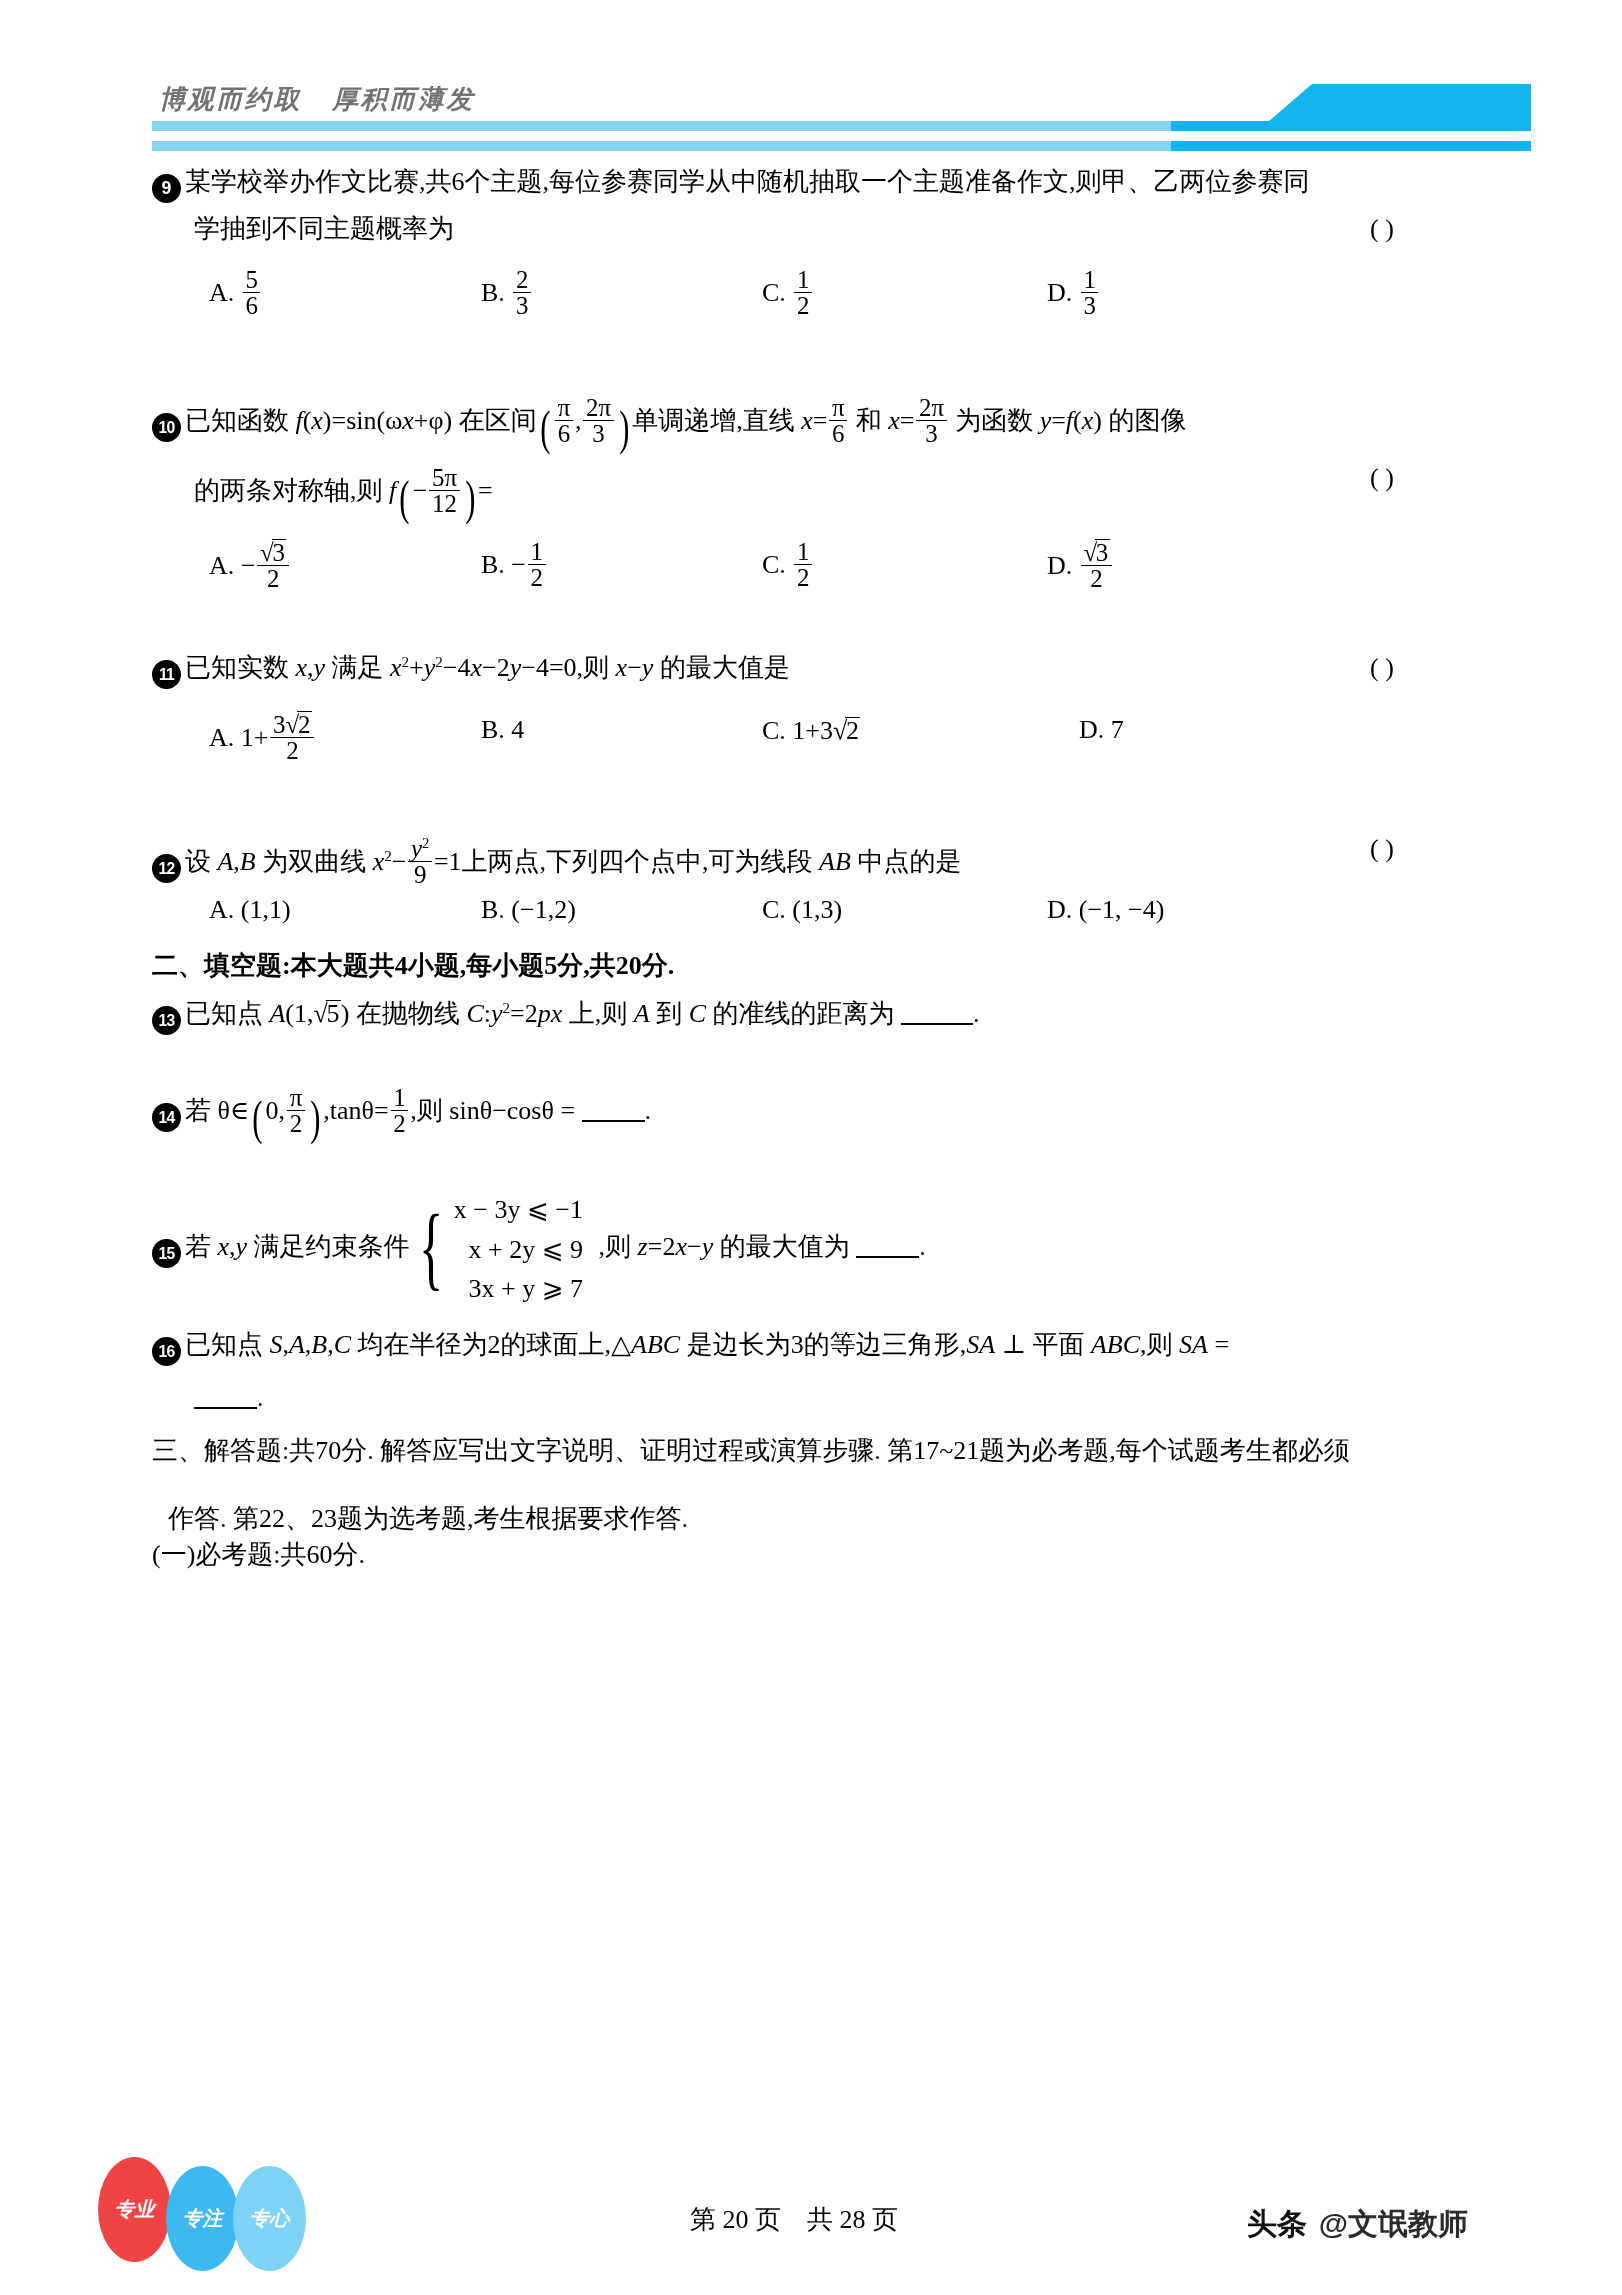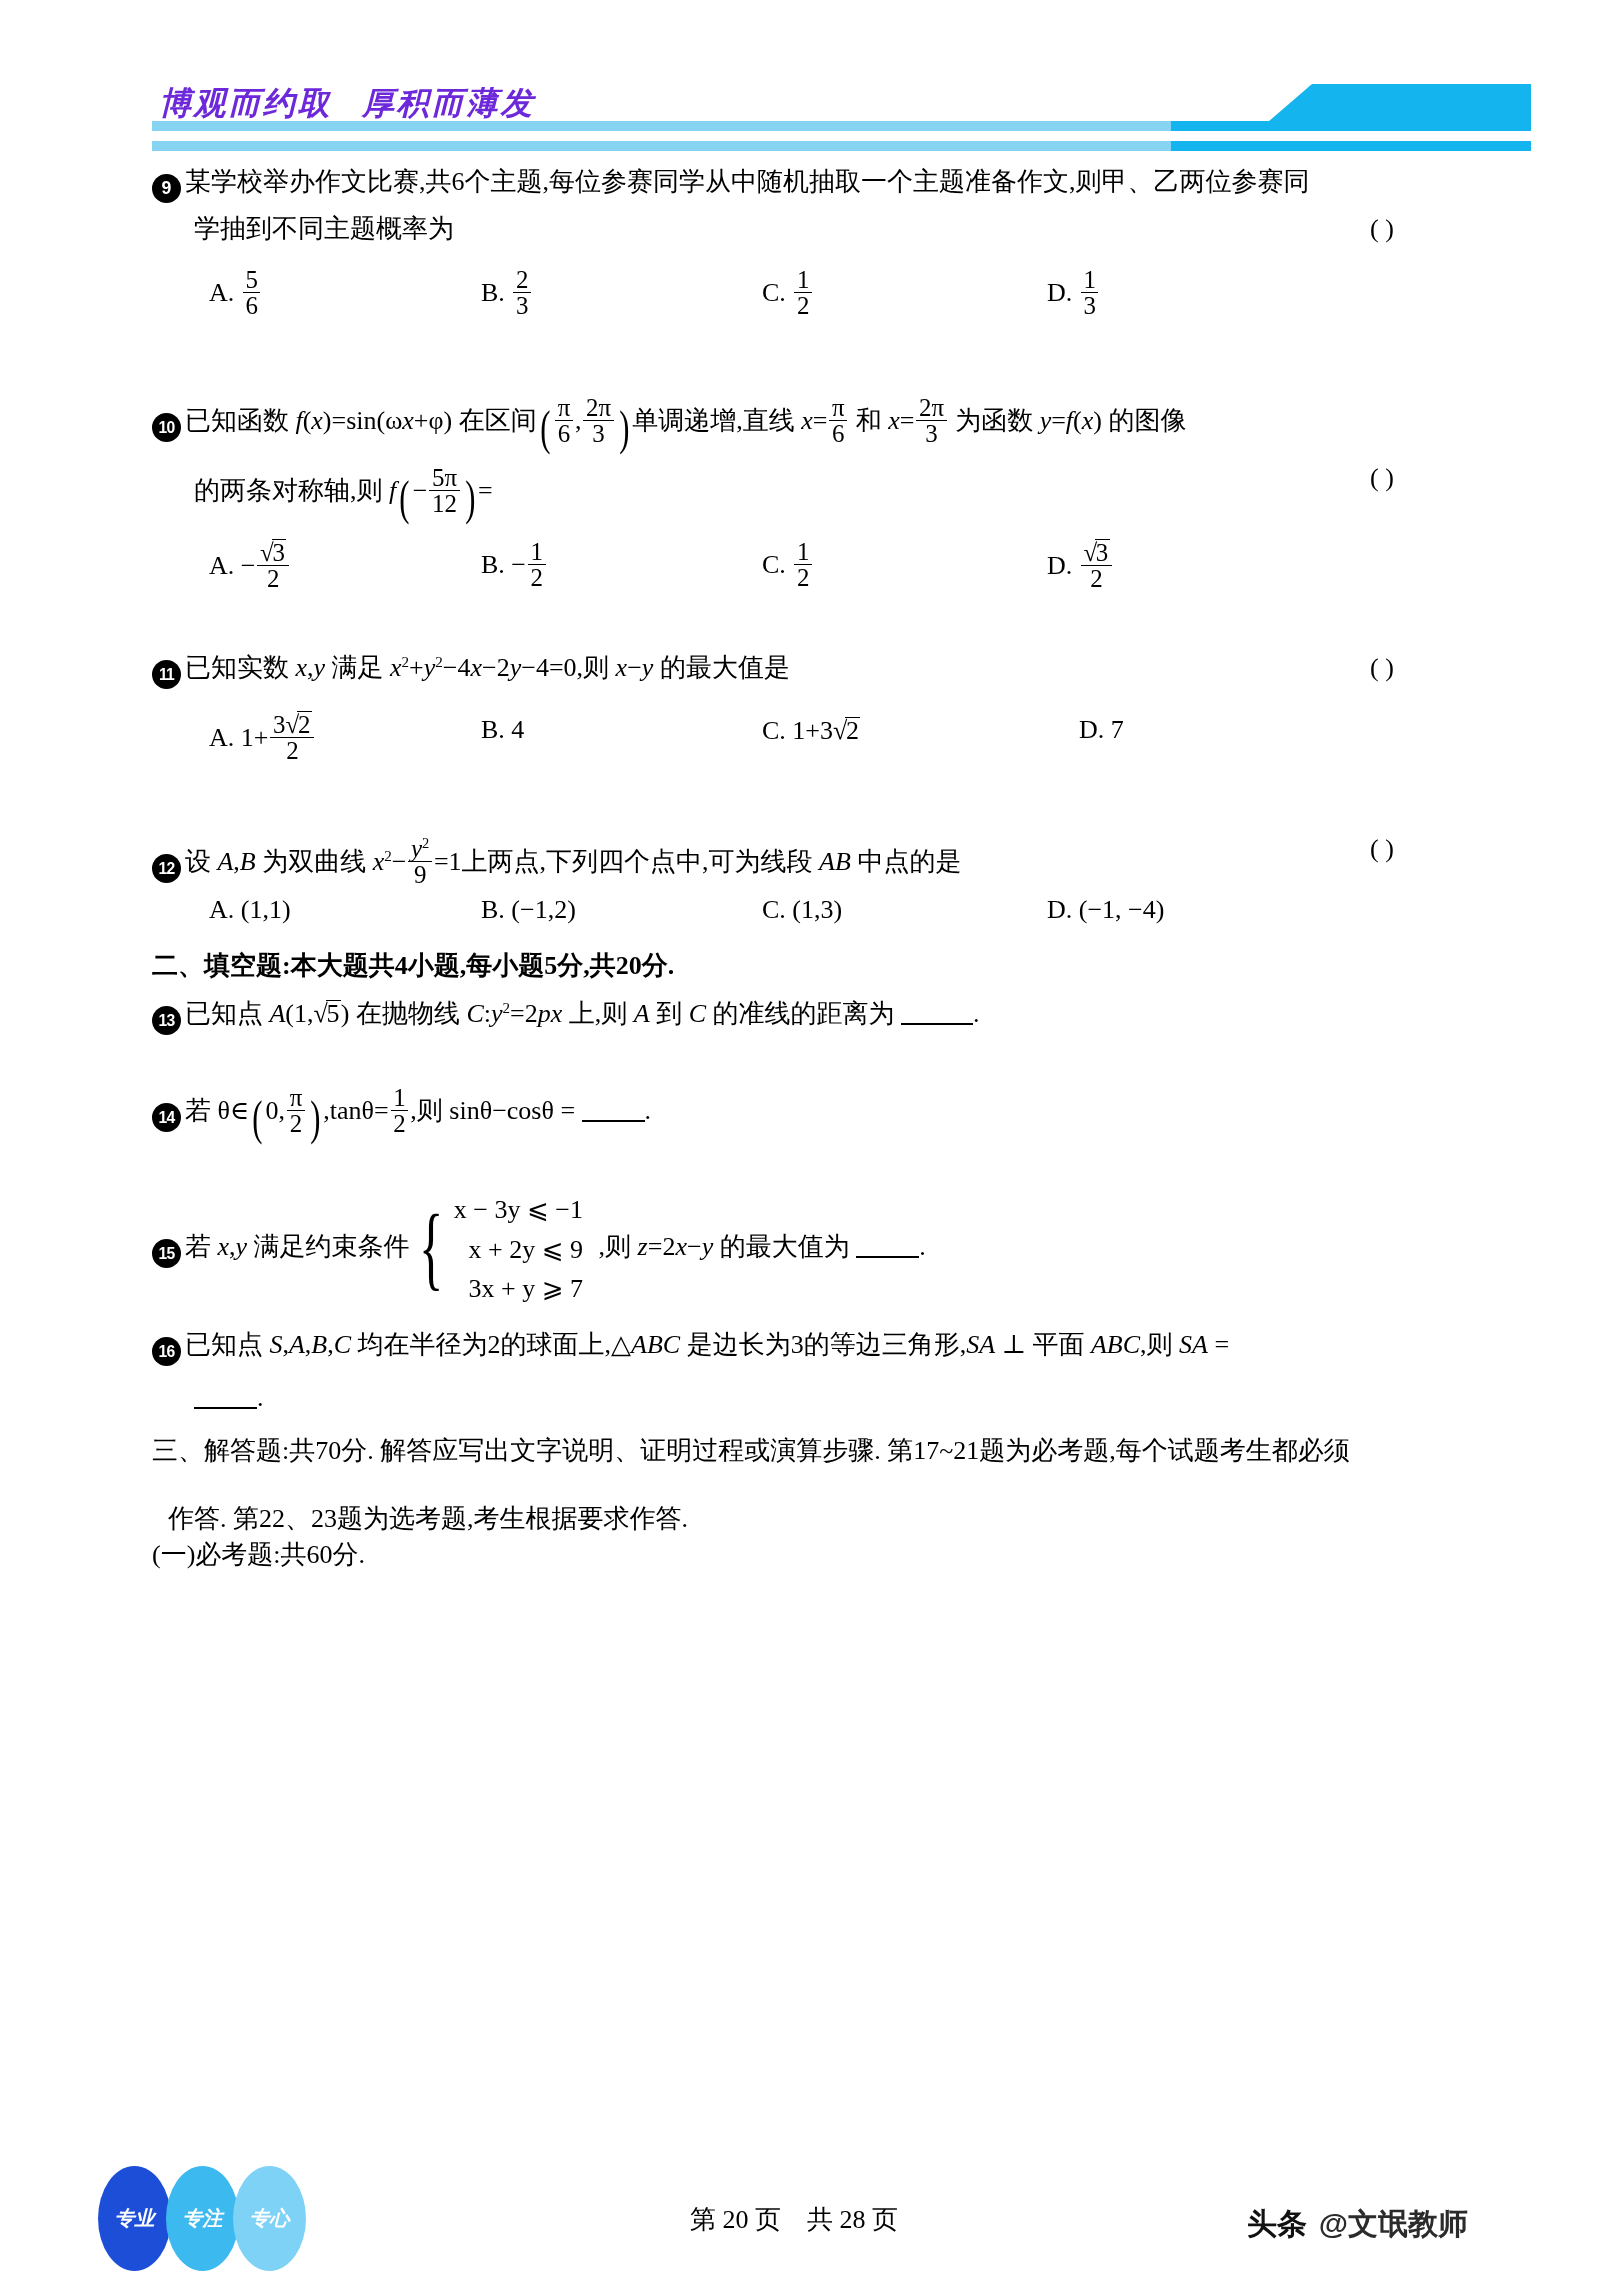--- a/index.html
+++ b/index.html
@@ -21,25 +21,25 @@
     position: absolute;
     left: 0; top: 0;
     width: 1623px;
     height: 164px;
   }
   #header-motto {
     position: absolute;
     left: 159px;
     top: 82px;
     font-family: "Liberation Sans", "DejaVu Sans", sans-serif;
-    font-size: 32px;
+    font-size: 26px;
     font-weight: bold;
     font-style: italic;
     letter-spacing: 2.6px;
-    color: #6d28d9;
+    color: #737373;
     white-space: nowrap;
   }
   #header-motto .gap { display:inline-block; width: 30px; }
   #header-rule-wrap {
     position: absolute;
     left: 0;
     top: 121px;
     width: 1623px;
     height: 39px;
   }
@@ -197,21 +197,21 @@
     width: 73px; height: 105px;
     border-radius: 50%;
     color: #fff;
     font-family: "Liberation Sans", "DejaVu Sans", sans-serif;
     font-size: 20px;
     font-weight: bold;
     font-style: italic;
     text-align: center;
     line-height: 105px;
   }
-  #oval1 { left: 98px; top: 20px; background: #1d4ed8; }
+  #oval1 { left: 98px; top: 11px; background: #ef4444; }
   #oval2 { left: 166px; top: 19.6px; background: #3cb9ef; }
   #oval3 { left: 233px; top: 19.6px; background: #7dd2f5; }
   #pagenum {
     position: absolute;
     left: 690px; top: 56px;
     font-size: 26px;
     white-space: nowrap;
   }
   #pagenum .sp { display: inline-block; width: 26px; }
   #watermark {

